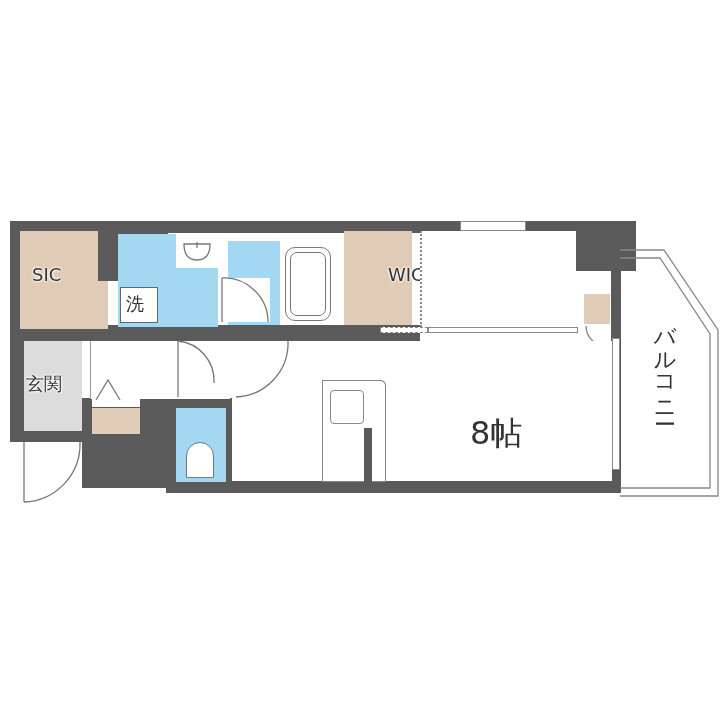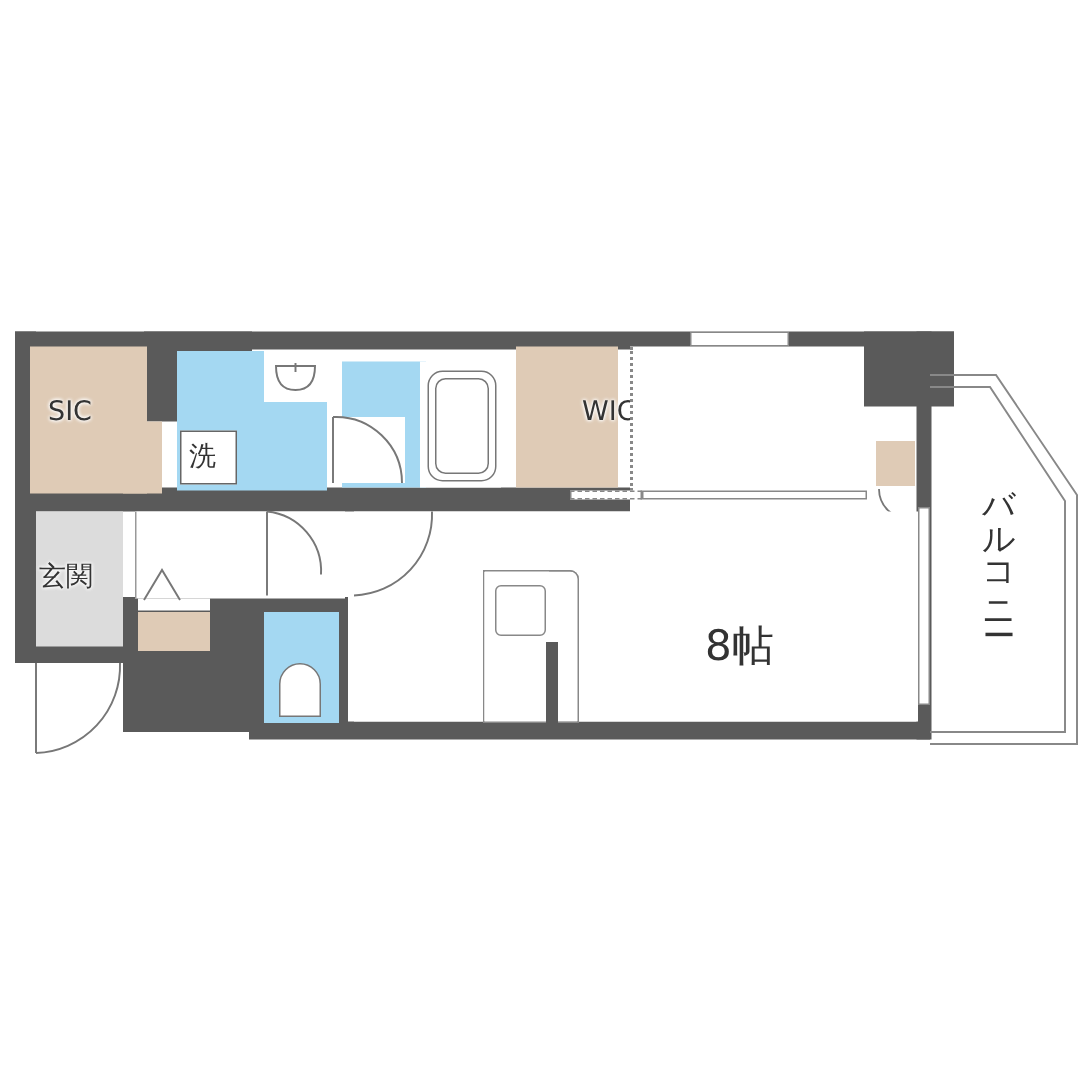--- a/index.html
+++ b/index.html
@@ -98,21 +98,21 @@
   <div class="abs white" style="left:236px;top:341px;width:376px;height:140px;"></div>
   <div class="abs" style="left:236px;top:341px;width:56px;height:60px;">
     <svg width="56" height="60">
         <path d="M0 56 A 54 54 0 0 0 52 0" fill="none" stroke="#777" stroke-width="1.3"></path>
       </svg>
   </div>
   <div class="abs" style="left:322px;top:380px;width:64px;height:102px;border:1.5px solid #888;border-right:none;border-radius:0 6px 0 0;"></div>
   <div class="abs" style="left:366px;top:380px;width:20px;height:102px;border:1.5px solid #888;border-left:none;border-radius:0 6px 0 0;"></div>
   <div class="abs" style="left:330px;top:390px;width:34px;height:34px;border:1.5px solid #888;border-radius:4px;"></div>
   <div class="abs wall" style="left:364px;top:428px;width:8px;height:54px;"></div>
-  <div class="abs label" style="left:470px;top:412px;font-size:28px;">8帖</div>
+  <div class="abs label" style="left:470px;top:412px;font-size:32px;">8帖</div>
 
   <div class="abs white" style="left:612px;top:338px;width:8px;height:132px;border:1px solid #888;"></div>
 
   <svg style="left:620px;top:248px;" width="100" height="250">
     <path d="M0 2 L44 2 L98 82 L98 248 L0 248" fill="none" stroke="#888" stroke-width="1.3"></path>
     <path d="M0 10 L40 10 L90 86 L90 240 L0 240" fill="none" stroke="#888" stroke-width="1.3"></path>
   </svg>
   <div class="abs label" style="left:650px;top:312px;font-size:22px;writing-mode:vertical-rl;">バルコニー</div>
 </div>
 

